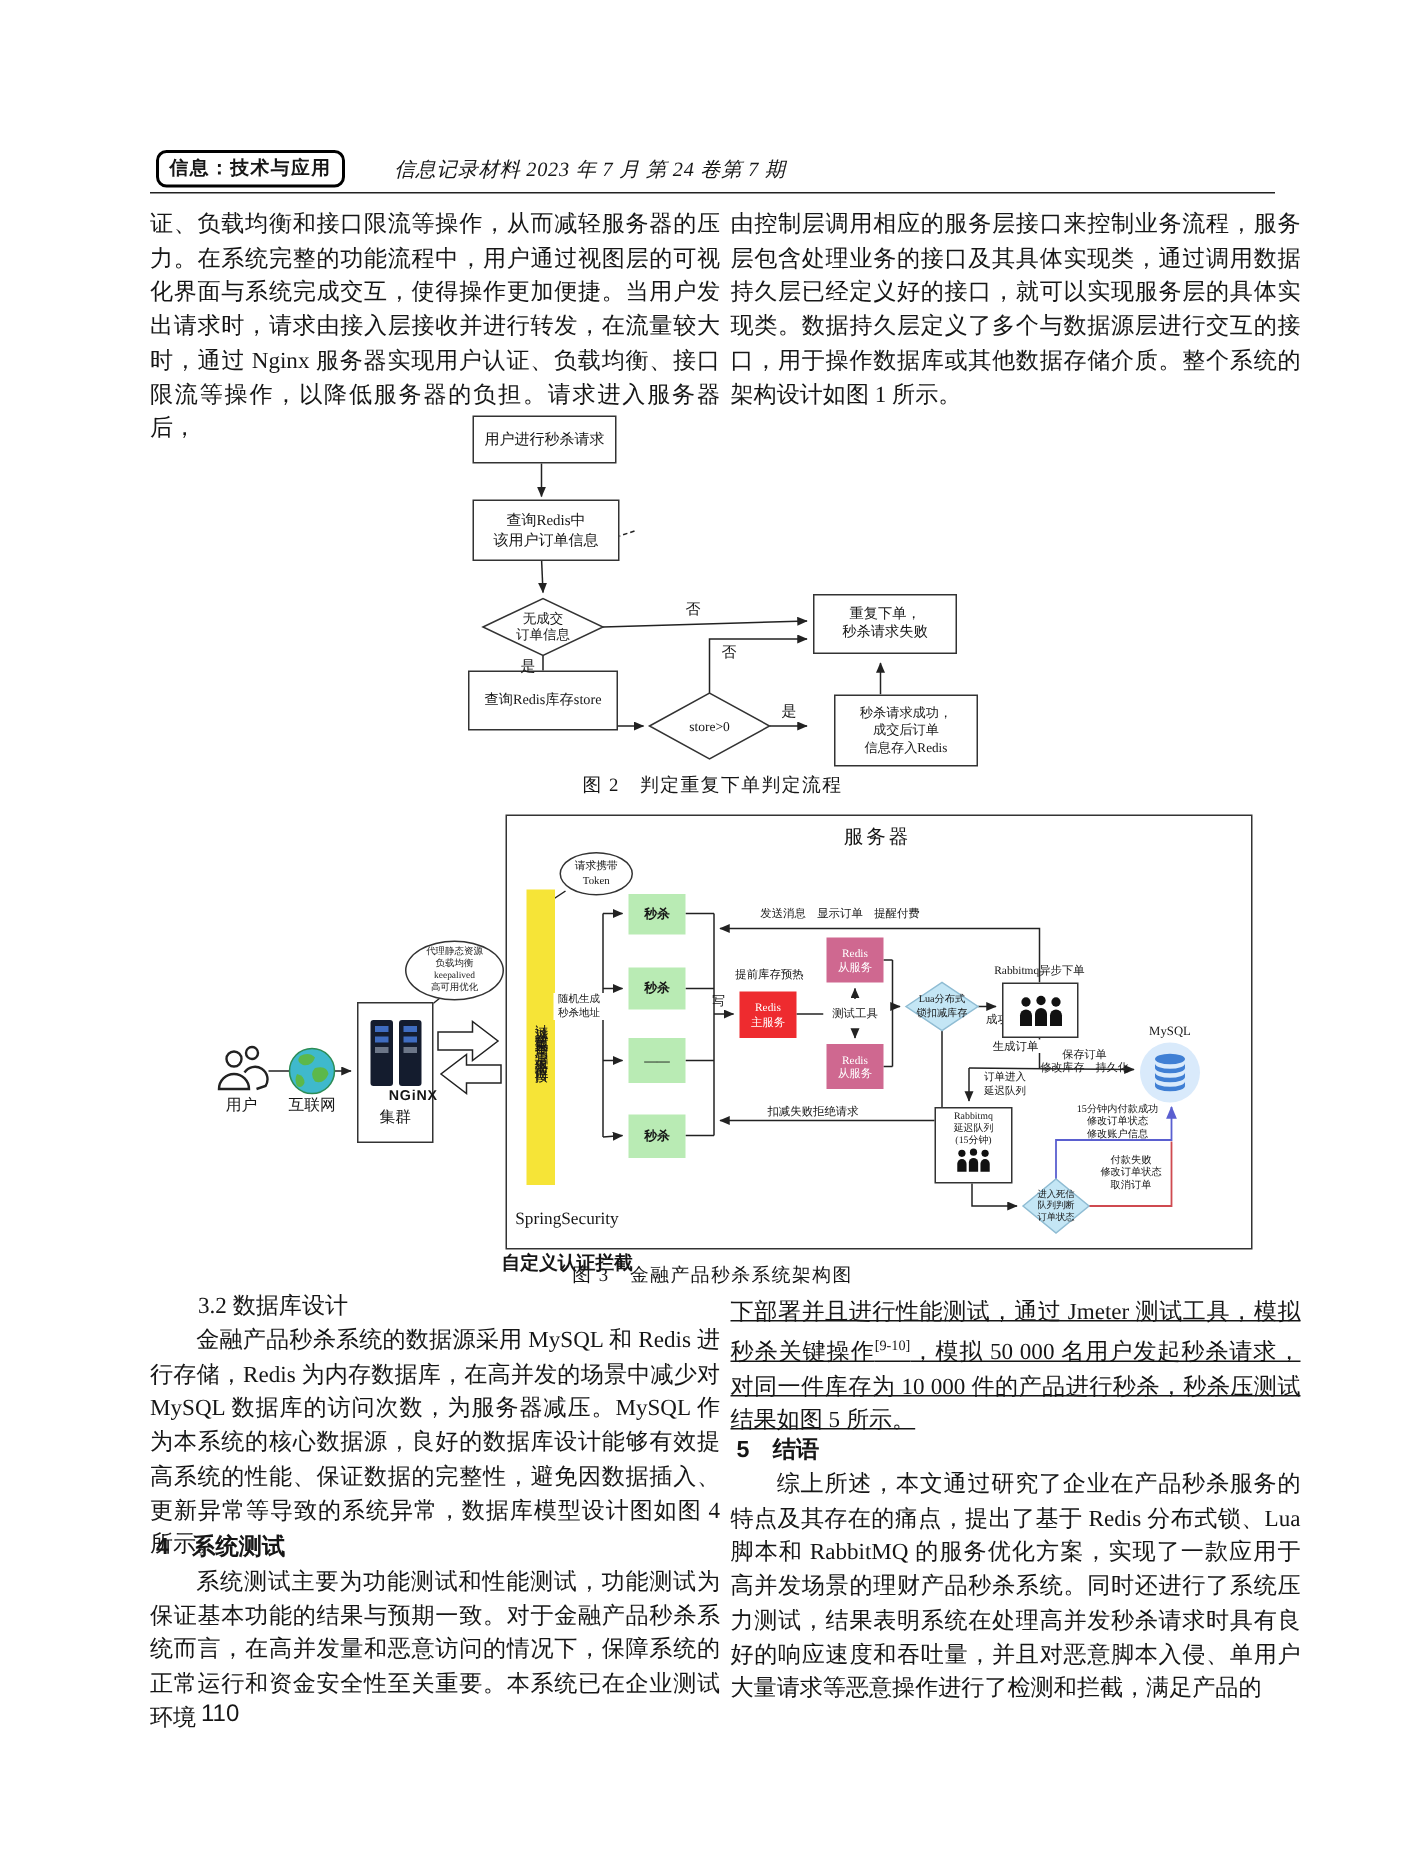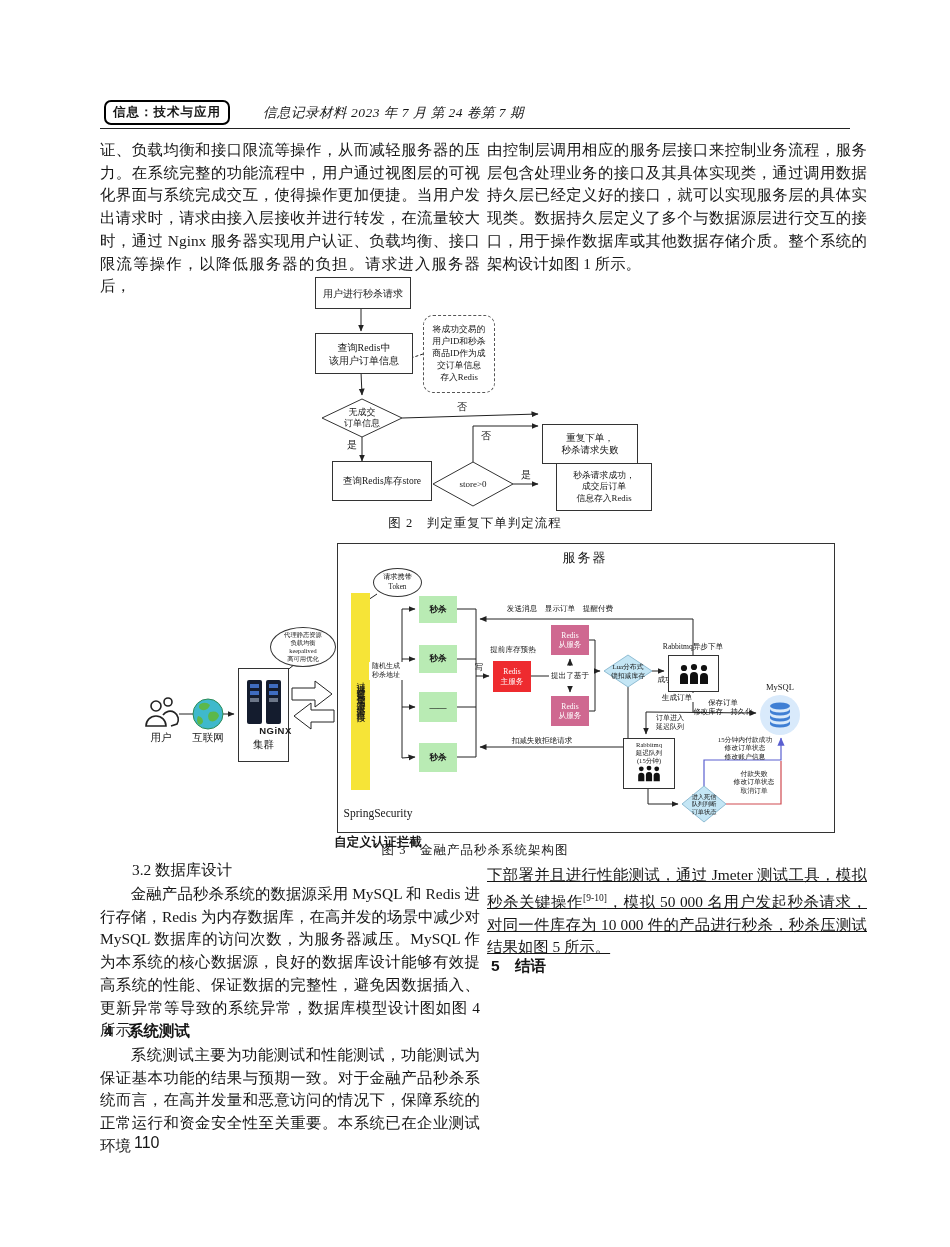--- a/index.html
+++ b/index.html
@@ -67,30 +67,25 @@
         <polyline points="193,190 193,154 258,154" marker-end="url(#ab)"></polyline>
         <line x1="307" y1="191" x2="307" y2="170" marker-end="url(#ab)"></line>
         <path d="M143,82 L131,86" stroke-dasharray="3,2"></path>
       </g>
       <polygon points="42,146 82,127 122,146 82,165" fill="#fff" stroke="#333"></polygon>
       <polygon points="153,212 193,190 233,212 193,234" fill="#fff" stroke="#333"></polygon>
     </svg>
     <div class="f2box" style="left:35px;top:5px;width:94px;height:30px;">用户进行秒杀请求</div>
     <div class="f2box" style="left:35px;top:61px;width:96px;height:39px;">查询Redis中
 该用户订单信息</div>
-    <div class="f2note" style="left:143px;top:43px;width:70px;height:76px;">将成功交易的
-用户ID和秒杀
-商品ID作为成
-交订单信息
-存入Redis</div>
     <div class="dlbl" style="left:52px;top:129px;width:60px;height:34px;font-size:9px;">无成交
 订单信息</div>
-    <div class="f2box" style="left:262px;top:124px;width:94px;height:38px;font-size:9.5px;margin-top:28px;">重复下单，
+    <div class="f2box" style="left:262px;top:124px;width:94px;height:38px;font-size:9.5px;">重复下单，
 秒杀请求失败</div>
-    <div class="f2box" style="left:32px;top:189px;width:98px;height:38px;font-size:9.5px;margin-left:20px;">查询Redis库存store</div>
+    <div class="f2box" style="left:32px;top:175px;width:98px;height:38px;font-size:9.5px;">查询Redis库存store</div>
     <div class="dlbl" style="left:163px;top:203px;width:60px;height:18px;font-size:9px;">store&gt;0</div>
     <div class="f2box" style="left:276px;top:191px;width:94px;height:46px;font-size:8.8px;">秒杀请求成功，
 成交后订单
 信息存入Redis</div>
     <div class="flbl" style="left:172px;top:129px;width:20px;font-size:10px;">否</div>
     <div class="flbl" style="left:62px;top:167px;width:20px;font-size:10px;">是</div>
     <div class="flbl" style="left:196px;top:158px;width:20px;font-size:10px;">否</div>
     <div class="flbl" style="left:236px;top:197px;width:20px;font-size:10px;">是</div>
   </div>
   <div class="abs caption" style="left:275px;top:515px;width:400px;">图 2　判定重复下单判定流程</div>
@@ -204,21 +199,21 @@
     <div class="gbox" style="left:304px;top:203px;width:38px;height:29px;">秒杀</div>
 
     <div class="flbl" style="left:356px;top:122px;width:16px;font-size:8.5px;">写</div>
     <div class="flbl" style="left:366px;top:105px;width:64px;font-size:7.6px;">提前库存预热</div>
     <div class="rbox" style="left:378px;top:121px;width:38px;height:31px;background:#ee2b2f;">Redis
 主服务</div>
     <div class="rbox" style="left:436px;top:85px;width:38px;height:30px;background:#cf6890;">Redis
 从服务</div>
     <div class="rbox" style="left:436px;top:156px;width:38px;height:30px;background:#cf6890;">Redis
 从服务</div>
-    <div class="flbl" style="left:434px;top:131px;width:42px;font-size:7.6px;background:#fff;">提出了基于</div>
+    <div class="flbl" style="left:434px;top:131px;width:42px;font-size:7.6px;background:#fff;">测试工具</div>
 
     <div class="dlbl" style="left:488px;top:122px;width:50px;height:19px;font-size:6.8px;">Lua分布式
 锁扣减库存</div>
     <div class="flbl" style="left:536px;top:135px;width:28px;font-size:7.6px;">成功</div>
     <div class="flbl" style="left:365px;top:64px;width:160px;font-size:7.6px;">发送消息　显示订单　提醒付费</div>
 
     <div class="flbl" style="left:534px;top:102px;width:88px;font-size:7.6px;">Rabbitmq异步下单</div>
     <div class="wbox" style="left:553px;top:115px;width:49px;height:35px;">
       <svg width="30" height="22" viewBox="0 0 30 22">
         <g fill="#111">
@@ -281,15 +276,16 @@
 
   <div class="abs subhead" style="left:132px;top:860px;">3.2 数据库设计</div>
   <div class="abs par indent" style="left:100px;top:883px;width:380px;">金融产品秒杀系统的数据源采用 MySQL 和 Redis 进行存储，Redis 为内存数据库，在高并发的场景中减少对 MySQL 数据库的访问次数，为服务器减压。MySQL 作为本系统的核心数据源，良好的数据库设计能够有效提高系统的性能、保证数据的完整性，避免因数据插入、更新异常等导致的系统异常，数据库模型设计图如图 4 所示。</div>
   <div class="abs bighead" style="left:104px;top:1021px;">4　系统测试</div>
   <div class="abs par indent" style="left:100px;top:1044px;width:380px;">系统测试主要为功能测试和性能测试，功能测试为保证基本功能的结果与预期一致。对于金融产品秒杀系统而言，在高并发量和恶意访问的情况下，保障系统的正常运行和资金安全性至关重要。本系统已在企业测试环境</div>
 
   <div class="abs par" style="left:487px;top:864px;width:380px;text-decoration:underline;">
     <span>下部署并且进行性能测试，通过 Jmeter 测试工具，模拟秒杀关键操作</span><sup style="font-size:9.5px;">[9-10]</sup><span>，模拟 50 000 名用户发起秒杀请求，对同一件库存为 10 000 件的产品进行秒杀，秒杀压测试结果如图 5 所示。</span>
   </div>
   <div class="abs bighead" style="left:491px;top:956px;">5　结语</div>
+  <div class="abs par indent" style="left:487px;top:979px;width:380px;">综上所述，本文通过研究了企业在产品秒杀服务的特点及其存在的痛点，提出了基于 Redis 分布式锁、Lua 脚本和 RabbitMQ 的服务优化方案，实现了一款应用于高并发场景的理财产品秒杀系统。同时还进行了系统压力测试，结果表明系统在处理高并发秒杀请求时具有良好的响应速度和吞吐量，并且对恶意脚本入侵、单用户大量请求等恶意操作进行了检测和拦截，满足产品的</div>
 
   <div class="abs pagenum" style="left:120px;top:1134px;padding-left:14px;">110</div>
 </div>
 
 </body></html>

